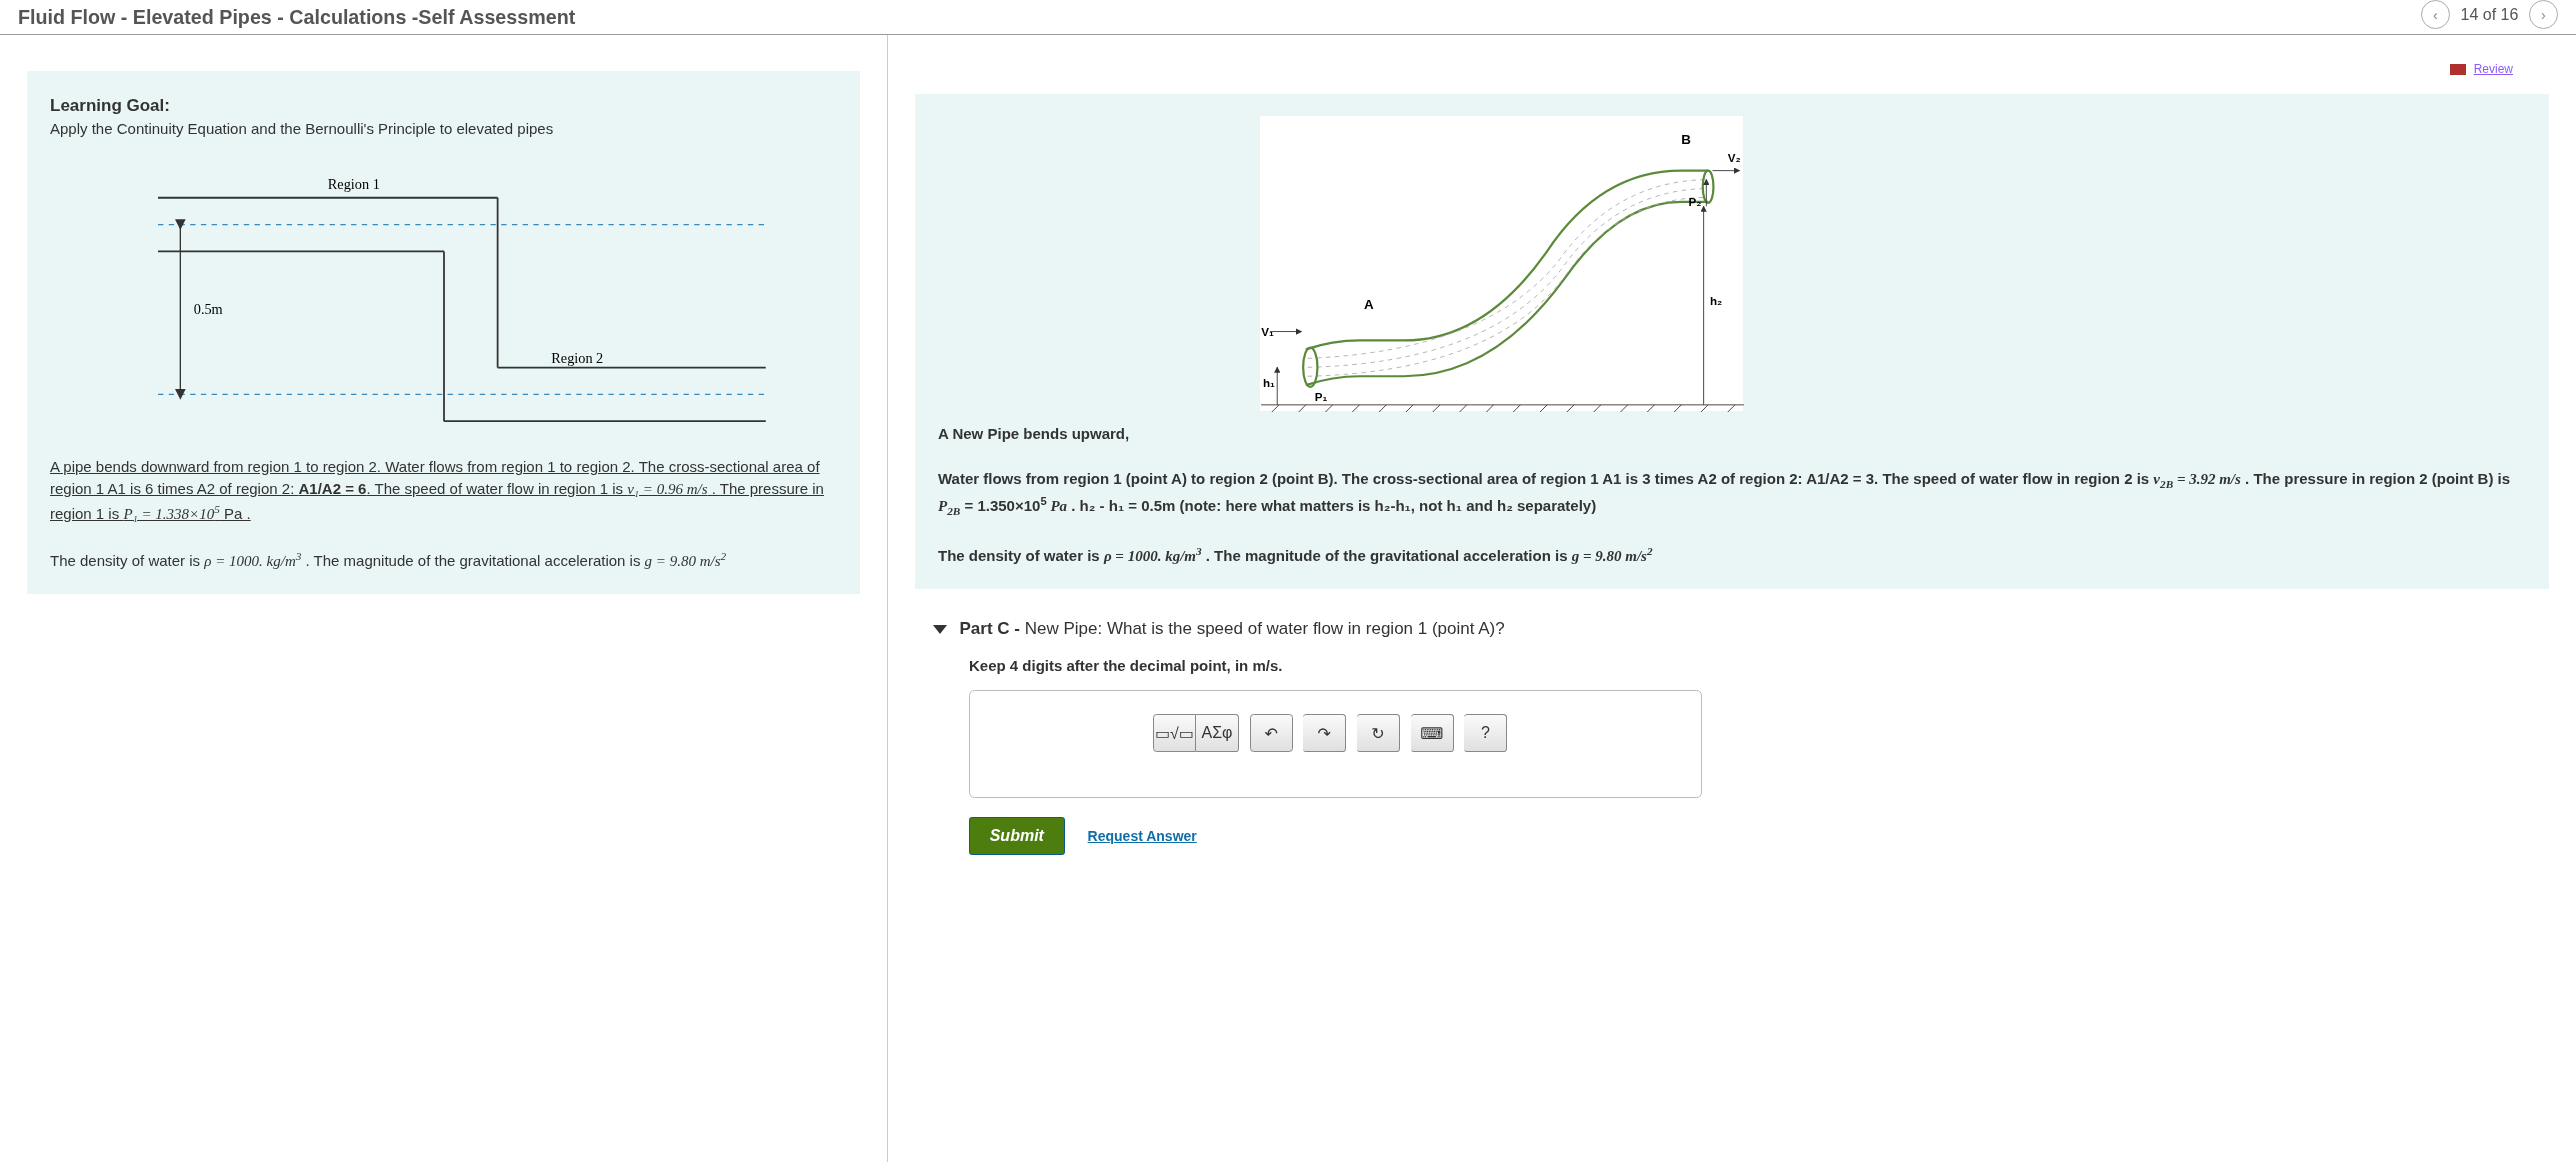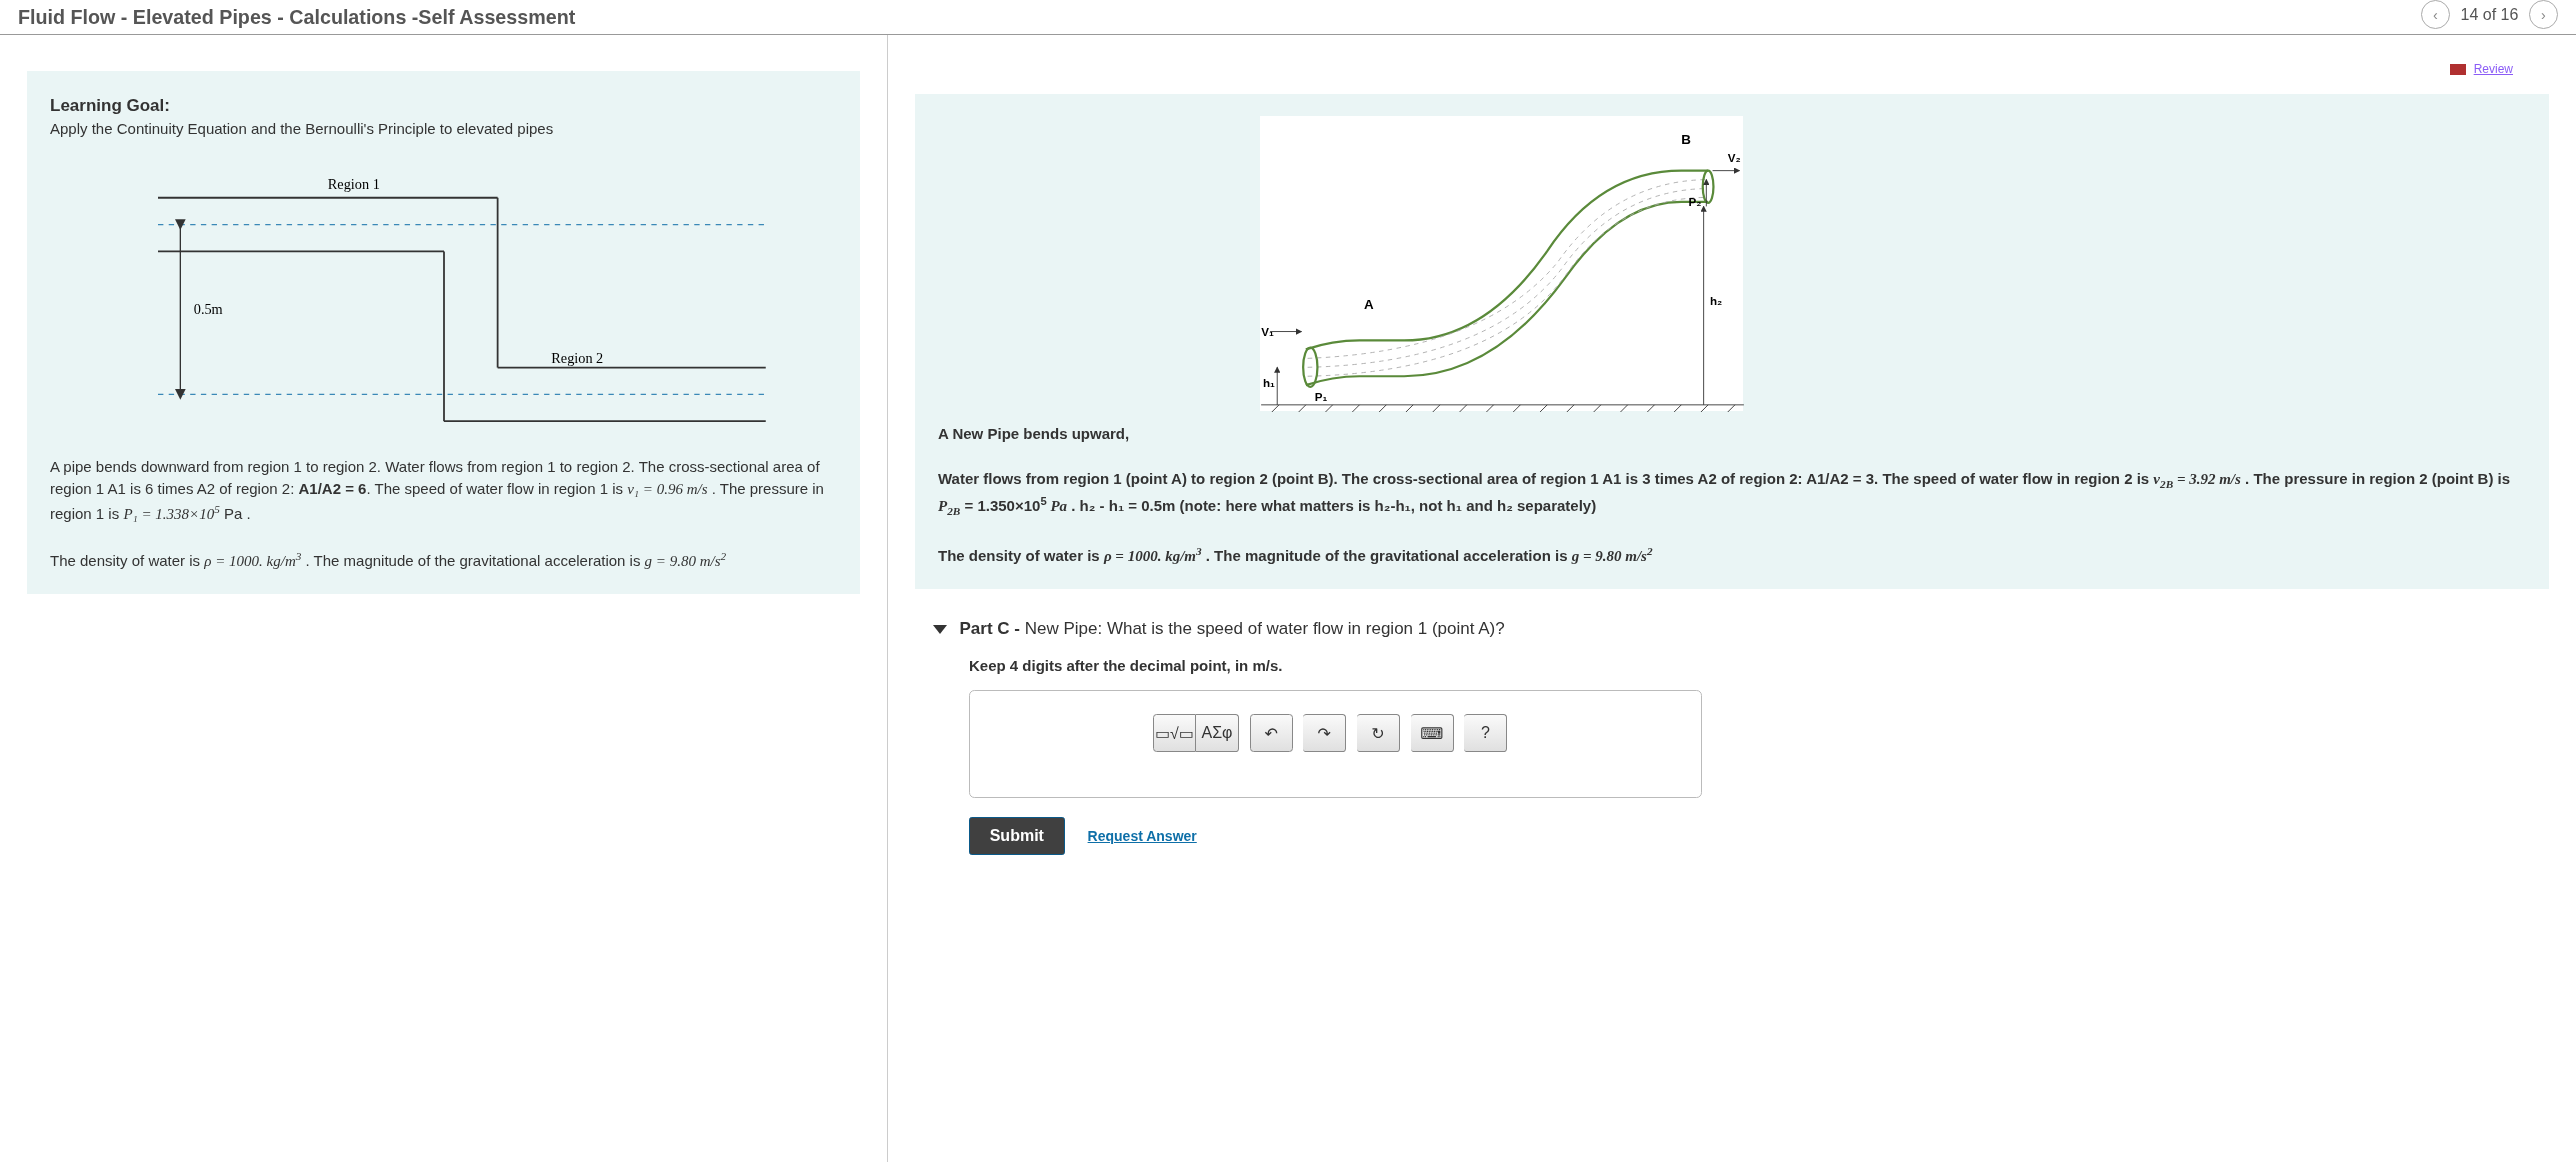--- a/index.html
+++ b/index.html
@@ -148,27 +148,28 @@
     height: 41px;
     border: 1.8px solid #3a88b7;
     border-radius: 2.7px;
     background: #fdfdf0;
     padding: 3.6px 7.2px;
     font-size: 16px;
   }
   .unit-label { font-size: 17px; }
   .submit-row { display: flex; align-items: center; gap: 23px; }
   .submit-btn {
-    background: #404040;
+    background: #4d7c0f;
     color: #fff;
     border: 0.9px solid #0a5a8a;
     border-radius: 2.7px;
     padding: 9px 19.7px;
     font-size: 16px;
     font-weight: bold;
+    font-style: italic;
   }
   .request-link {
     color: #0e6fa8;
     text-decoration: underline;
     font-size: 14px;
     font-weight: bold;
   }
   .intro-figure {
     display: block;
     margin: 0 auto 12.5px 322px;
@@ -215,21 +216,21 @@
             <marker id="arr" markerWidth="8" markerHeight="8" refX="4" refY="4" orient="auto">
               <path d="M0,0 L8,4 L0,8 z" fill="#333"></path>
             </marker>
           </defs>
           <text x="250" y="30" font-size="16" font-family="serif">Region 1</text>
           <text x="500" y="225" font-size="16" font-family="serif">Region 2</text>
           <text x="100" y="170" font-size="16" font-family="serif">0.5m</text>
         </svg>
       </div>
 
-      <div style="text-align:left;">
+      <div style="text-align:left;text-decoration:underline;">
         <span style="float:right;margin-left:474px;"></span>
         <span>A pipe bends downward from region 1 to region 2. Water flows from region 1 to region 2. The cross‑sectional area of region 1 A1 is 6 times A2 of region 2: </span><span class="bold">A1/A2 = 6</span><span>. The speed of water flow in region 1 is </span><span class="density">v₁ = 0.96 m/s</span><span> . The pressure in region 1 is </span><span class="density"><span>P₁ = 1.338×10</span><sup>5</sup></span><span> Pa .</span>
       </div>
       <br>
       <div>
         <span>The density of water is </span><span class="density"><span>ρ = 1000. kg/m</span><sup>3</sup></span><span> . The magnitude of the gravitational acceleration is </span><span class="density"><span>g = 9.80 m/s</span><sup>2</sup></span>
       </div>
     </div>
   </div>
 

